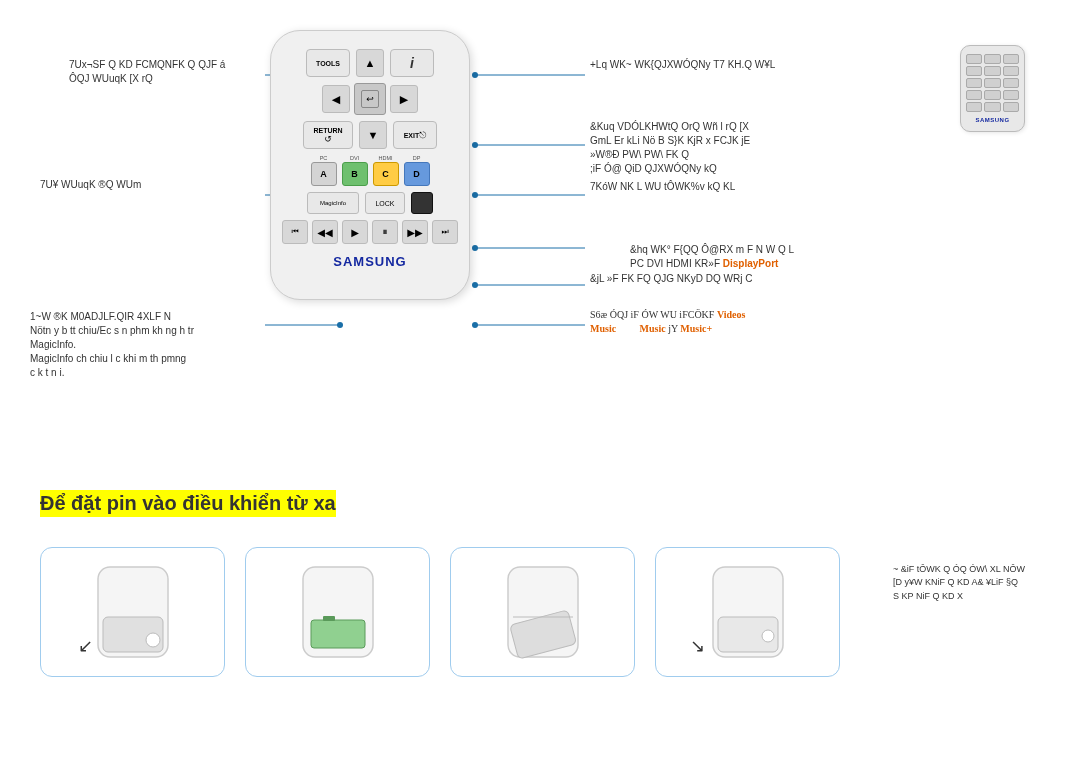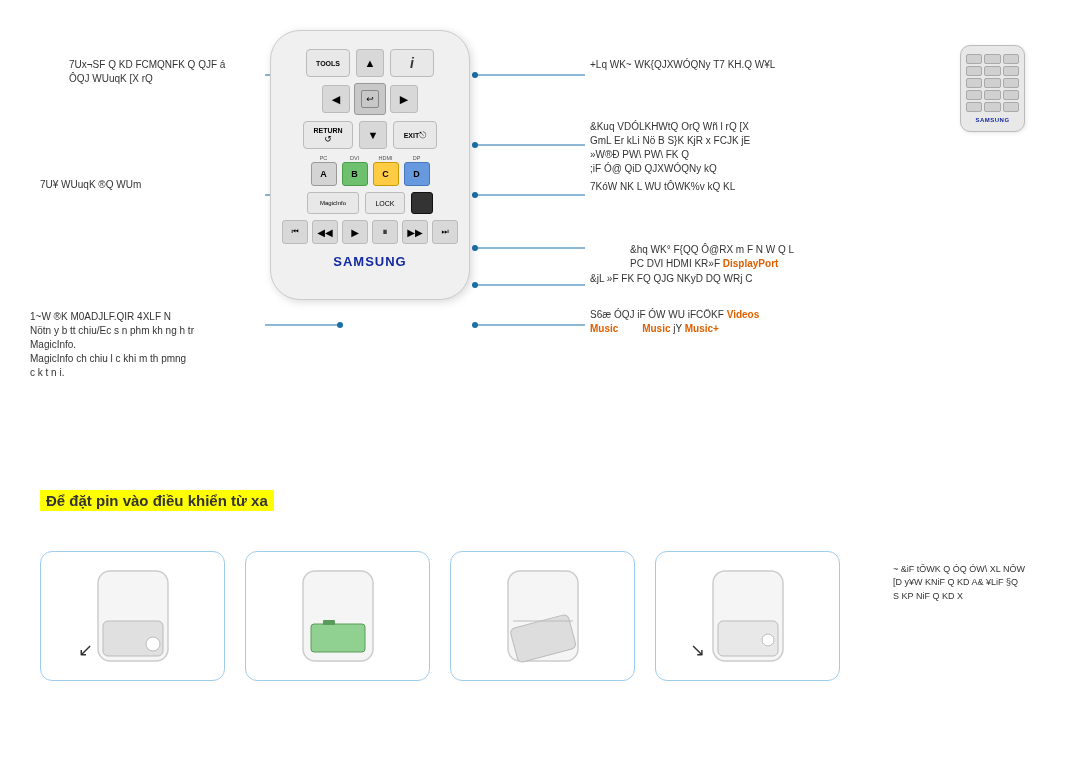--- a/index.html
+++ b/index.html
@@ -312,27 +312,27 @@
 
     
     .bottom-section {
       position: absolute;
       top: 480px;
       left: 0;
       width: 100%;
       padding: 10px 40px;
     }
     .bottom-title {
-      font-size: 15px;
+      font-size: 20px;
       font-weight: bold;
       color: #333;
       background: #ffff00;
       display: inline-block;
-      padding: 2px 6px;
-      margin-bottom: 32px;
+      padding: 2px 0;
+      margin-bottom: 22px;
     }
 
     .battery-images {
       display: flex;
       gap: 20px;
       margin-top: 8px;
     }
     .battery-step {
       width: 185px;
       height: 130px;
@@ -434,21 +434,21 @@
 </div>
 <div class="annotation" style="left:590px; top:243px;margin-left:40px;">
   <span>&amp;hq WK° F{QQ Ô@RX m F N W Q L</span><br>
   <span>
     <span>PC  DVI HDMI KR»F </span><span style="color:#e06000;font-weight:bold;">DisplayPort</span>
   </span>
 </div>
 <div class="annotation" style="left:590px; top:272px;">
   <span>&amp;jL »F FK FQ QJG NKyD DQ WRj C</span>
 </div>
-<div class="annotation" style="left:590px; top:308px;">
+<div class="annotation" style="left:590px; top:308px;font-family:Liberation Serif, serif;">
   <span>S6æ ÓQJ iF ÓW WU iFCÖKF </span><span style="color:#e06000;font-weight:bold;">Videos</span><br>
   <span style="color:#e06000;font-weight:bold;">Music</span>
   <span>  </span>
   <span style="color:#e06000;font-weight:bold;margin-left:21px;">Music</span>
   <span> jY</span>
   <span style="color:#e06000;font-weight:bold;">Music+</span>
 </div>
 
 <div class="remote-container">
   <div class="remote-body">

